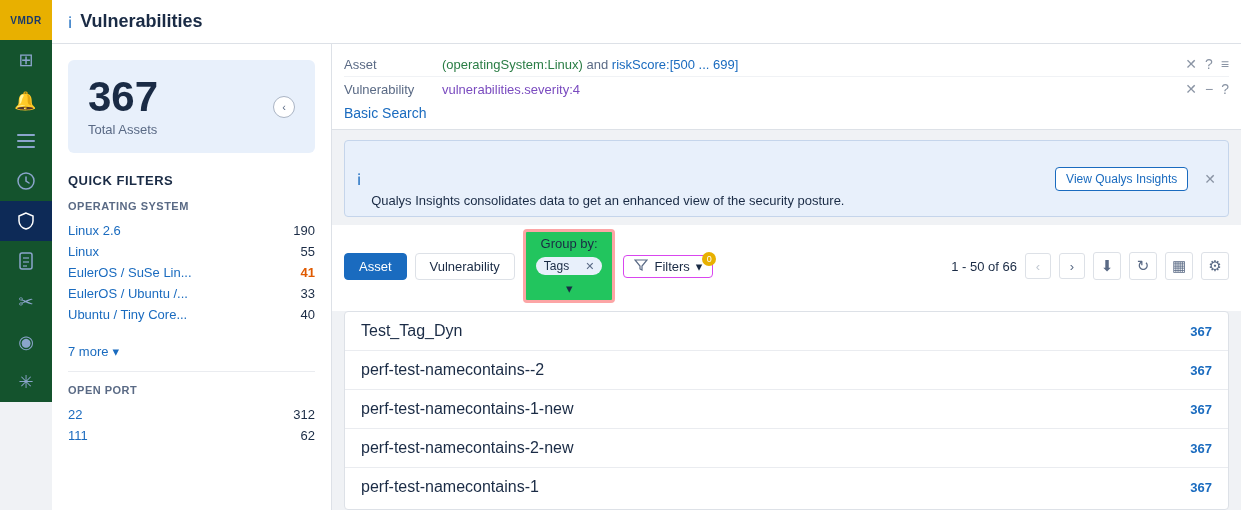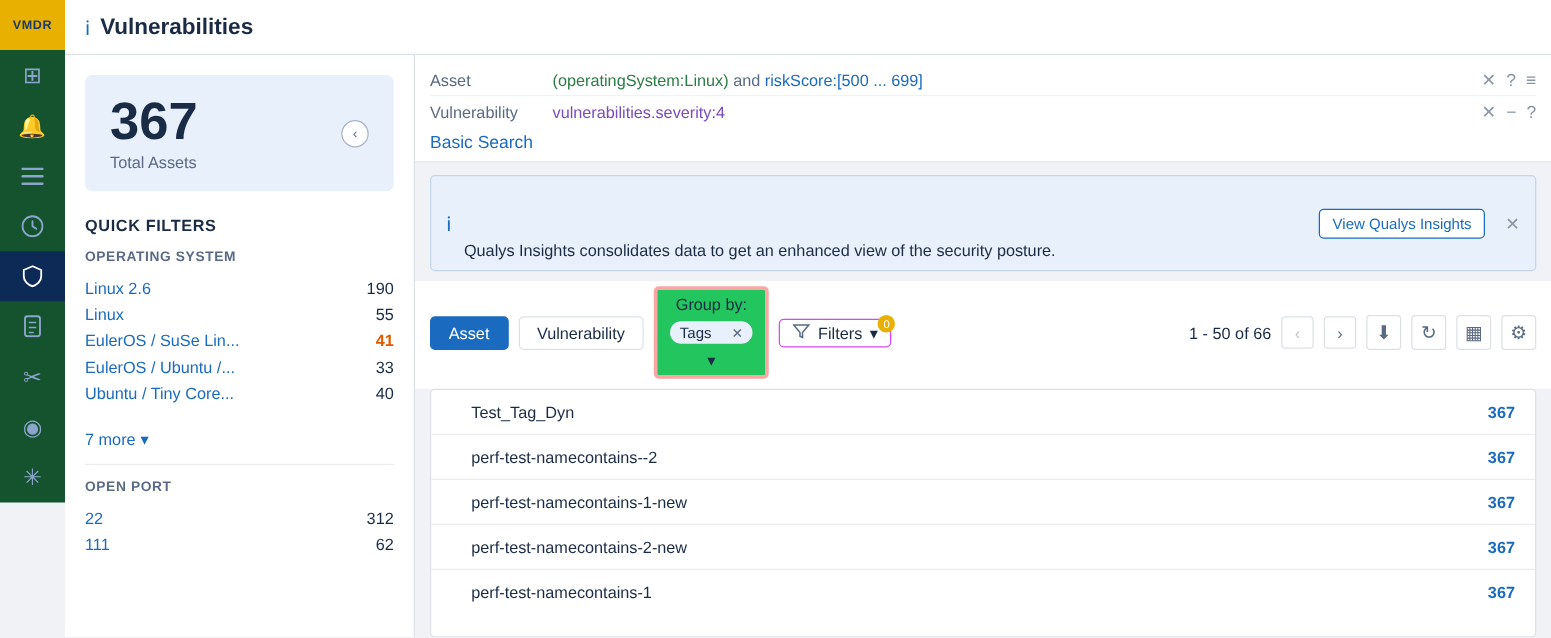--- a/index.html
+++ b/index.html
@@ -328,21 +328,21 @@
     }
     .col-name { flex: 1; font-size: 11px; font-weight: 700; color: #5a6a85; letter-spacing: 0.5px; }
     .col-count { width: 120px; text-align: right; font-size: 11px; font-weight: 700; color: #5a6a85; letter-spacing: 0.5px; }
     .table-row {
       display: flex;
       align-items: center;
       padding: 10px 16px;
       border-bottom: 1px solid #eaecf0;
     }
     .table-row:last-child { border-bottom: none; }
-    .row-name { flex: 1; font-size: 13px; color: #1a2b45; margin-left: 16px; }
+    .row-name { flex: 1; font-size: 16px; color: #1a2b45; }
     .row-count { width: 120px; text-align: right; font-size: 13px; color: #1a6bbf; font-weight: 600; }
   </style>
 </head>
 <body>
 
 <nav class="sidebar">
   <div class="sidebar-logo">VMDR</div>
   <div class="sidebar-item">⊞</div>
   <div class="sidebar-item">🔔</div>
   <div class="sidebar-item">

